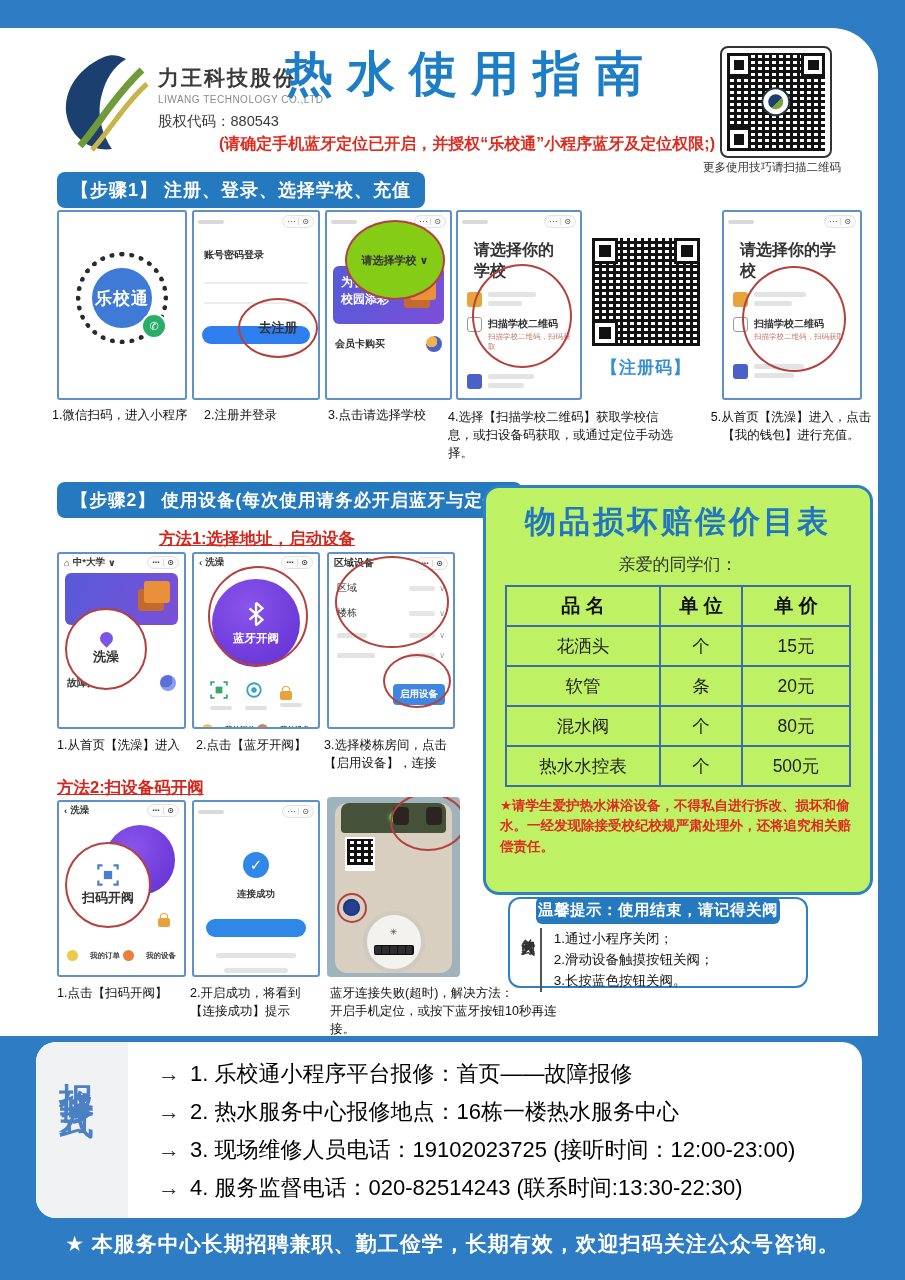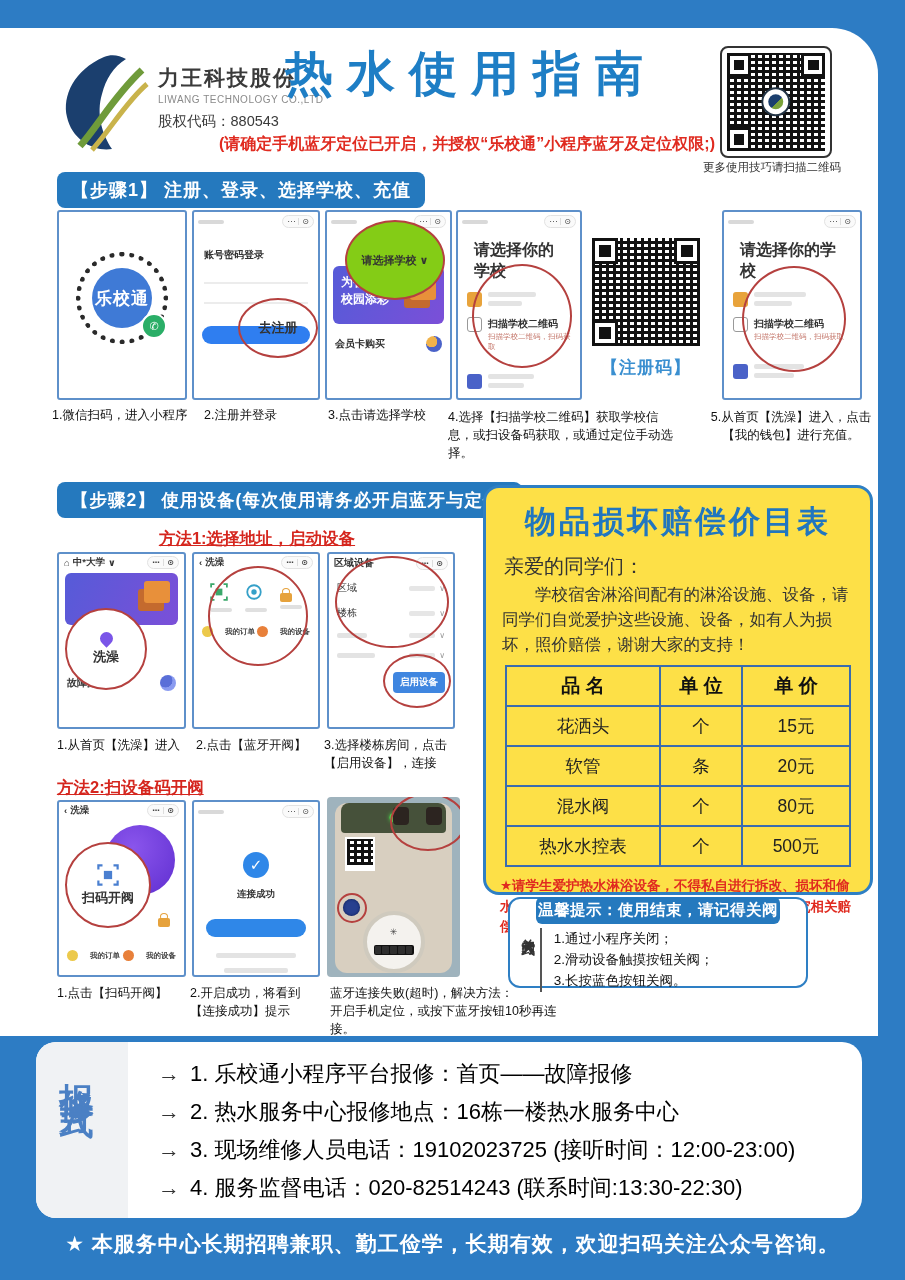--- a/index.html
+++ b/index.html
@@ -65,39 +65,39 @@
   .ibar{width:22px;height:4px;background:#e0e0e0;border-radius:2px;margin:3px auto 0;}
   .lock{width:12px;height:9px;background:#e6a23c;border-radius:2px;position:relative;margin-top:6px;}
   .lock::before{content:"";position:absolute;top:-5px;left:2px;width:6px;height:6px;border:1.6px solid #e6a23c;border-radius:50%;border-bottom:none;}
   .mini-cards{display:flex;justify-content:space-between;margin:14px 8px 0;}
   .mini-cards>div{display:flex;align-items:center;gap:12px;font-size:7.5px;color:#444;font-weight:bold;}
   .dotc{width:11px;height:11px;border-radius:50%;}
   .dotc.y{background:#ecc94b;}.dotc.o{background:#e8803a;}
   .vrow{display:flex;align-items:center;margin:11px 8px 0;font-size:10px;color:#333;}
   .vrow .rb{margin-left:auto;width:26px;height:5px;background:#e6e6e6;border-radius:2px;}
   .vrow .cv{margin-left:4px;color:#999;font-size:8px;}
-  .ebtn{position:absolute;right:8px;top:118px;background:#3f86e0;color:#fff;font-size:9.5px;font-weight:bold;border-radius:4px;padding:4px 7px;}
+  .ebtn{position:absolute;right:8px;top:130px;background:#3f86e0;color:#fff;font-size:9.5px;font-weight:bold;border-radius:4px;padding:4px 7px;}
   .chk{width:26px;height:26px;border-radius:50%;background:#2f87e8;color:#fff;font-size:15px;display:flex;align-items:center;justify-content:center;margin:34px auto 0;}
   .okt{text-align:center;font-size:9.5px;color:#333;margin-top:10px;font-weight:bold;}
   
   .photo{position:absolute;background:#9fb3bd;border-radius:4px;overflow:hidden;}
   .dev{position:absolute;inset:6px 8px 4px;background:#d8cfc0;border-radius:12px;}
   .dev-top{position:absolute;left:6px;right:6px;top:0;height:30px;background:#46513a;border-radius:8px 8px 4px 4px;}
   .led{position:absolute;left:50%;top:10px;transform:translateX(-50%);width:9px;height:9px;border-radius:50%;background:#4dd04a;box-shadow:0 0 4px #4dd04a;}
   .knob{position:absolute;top:4px;width:16px;height:18px;background:#2c2420;border-radius:4px;}
   .qrstick{position:absolute;left:10px;top:34px;width:30px;height:34px;background:#fff;padding:2px;box-sizing:border-box;}
   .bluebtn{position:absolute;left:8px;top:96px;width:17px;height:17px;border-radius:50%;background:#27408f;box-shadow:inset 0 0 3px #0c1c50;}
   .dial{position:absolute;left:50%;top:108px;transform:translateX(-50%);width:62px;height:62px;border-radius:50%;background:#f4f2ee;border:4px solid #cfcabe;box-sizing:border-box;}
   .digits{position:absolute;left:50%;top:30px;transform:translateX(-50%);width:40px;height:10px;background:#111;border-radius:2px;display:flex;gap:1px;padding:1px;box-sizing:border-box;}
   .digits b{flex:1;background:#2e2e2e;border-radius:1px;}
   .dial .star{position:absolute;left:50%;top:12px;transform:translateX(-50%);font-size:9px;color:#444;}
   
-  .panel{position:absolute;left:483px;top:485px;width:390px;height:410px;border:3px solid #2e7fc4;border-radius:16px;background:#fde047;box-sizing:border-box;}
+  .panel{position:absolute;left:483px;top:485px;width:390px;height:410px;border:3px solid #2e7fc4;border-radius:16px;background:#bef264;box-sizing:border-box;}
   .panel-title{text-align:center;font-size:31px;font-weight:800;color:#2176bf;letter-spacing:3px;margin-top:13px;}
-  .greet{font-size:20px;color:#333;margin:10px 18px 0;}
+  .greet{font-size:17px;color:#333;margin:10px 18px 0;text-align:center;}
   .intro{font-size:16.5px;color:#333;margin:2px 16px 0;line-height:1.5;text-indent:2em;}
   table.price{border-collapse:collapse;margin:9px auto 0;}
   table.price td{border:2px solid #3a6cae;text-align:center;color:#222;font-size:17.5px;}
   table.price tr.h td{font-size:19px;font-weight:bold;color:#111;height:36px;}
   table.price td{height:36px;}
   .cw1{width:150px;}.cw2{width:78px;}.cw3{width:104px;}
   .warn{margin:9px 14px 0;font-size:13.5px;font-weight:bold;color:#e02b20;line-height:1.5;}
   
   .tips{position:absolute;left:508px;top:897px;width:300px;height:91px;border:2.5px solid #2e7fc4;border-radius:12px;background:#fff;box-sizing:border-box;}
   .tips-head{margin:-2px 26px 0;background:#2579be;color:#fff;border-radius:0 0 0 0;border-radius:6px;font-size:15.5px;font-weight:bold;text-align:center;padding:3px 0;letter-spacing:.5px;}
@@ -309,20 +309,26 @@
   <div class="ph" style="left:192px;top:552px;width:128px;height:177px">
     <div class="hd9">
         <span>‹</span>
         <span>洗澡</span>
       <span class="capsule" style="margin-left:auto">
           <span>⋯</span>
           <i></i>
           <span>⊙</span>
         </span>
     </div>
+    <div class="purple-c" style="width:88px;height:88px;margin:10px auto 0">
+      <svg class="btsvg" viewBox="0 0 12 16">
+        <path d="M6 1 L6 15 M6 1 L10 4.5 L2 11.5 M6 15 L10 11.5 L2 4.5" stroke="#fff" stroke-width="1.4" fill="none"></path>
+      </svg>
+      <span class="lbl">蓝牙开阀</span>
+    </div>
     <div class="ann" style="left:14px;top:12px;width:100px;height:100px"></div>
     <div class="irow">
       <div><svg class="scansvg" viewBox="0 0 16 16">
             <path d="M1 4 V1 H4 M12 1 H15 V4 M15 12 V15 H12 M4 15 H1 V12" stroke="#3aa86a" stroke-width="1.6" fill="none"></path>
             <rect x="5" y="5" width="6" height="6" fill="#3aa86a"></rect>
           </svg><div class="ibar"></div></div>
       <div><svg class="scansvg" viewBox="0 0 16 16">
             <circle cx="8" cy="8" r="6" stroke="#35a0c8" stroke-width="1.6" fill="none"></circle>
             <circle cx="8" cy="8" r="2.4" fill="#35a0c8"></circle>
           </svg><div class="ibar"></div></div>
@@ -463,21 +469,20 @@
 
   <div class="a cap-t" style="left:57px;top:984px;width:140px">1.点击【扫码开阀】</div>
   <div class="a cap-t pre" style="left:190px;top:984px;width:142px">2.开启成功，将看到
 【连接成功】提示</div>
   <div class="a cap-t pre" style="left:330px;top:984px;width:240px">蓝牙连接失败(超时)，解决方法：
 开启手机定位，或按下蓝牙按钮10秒再连接。</div>
 
   <div class="panel">
     <div class="panel-title">物品损坏赔偿价目表</div>
     <div class="greet">亲爱的同学们：</div>
-    <div class="intro">学校宿舍淋浴间配有的淋浴设施、设备，请同学们自觉爱护这些设施、设备，如有人为损坏，照价赔偿，谢谢大家的支持！</div>
     <table class="price">
       <tbody>
           <tr class="h">
         <td class="cw1">品 名</td>
         <td class="cw2">单 位</td>
         <td class="cw3">单 价</td>
       </tr>
       <tr>
         <td>花洒头</td>
             <td>个</td>

